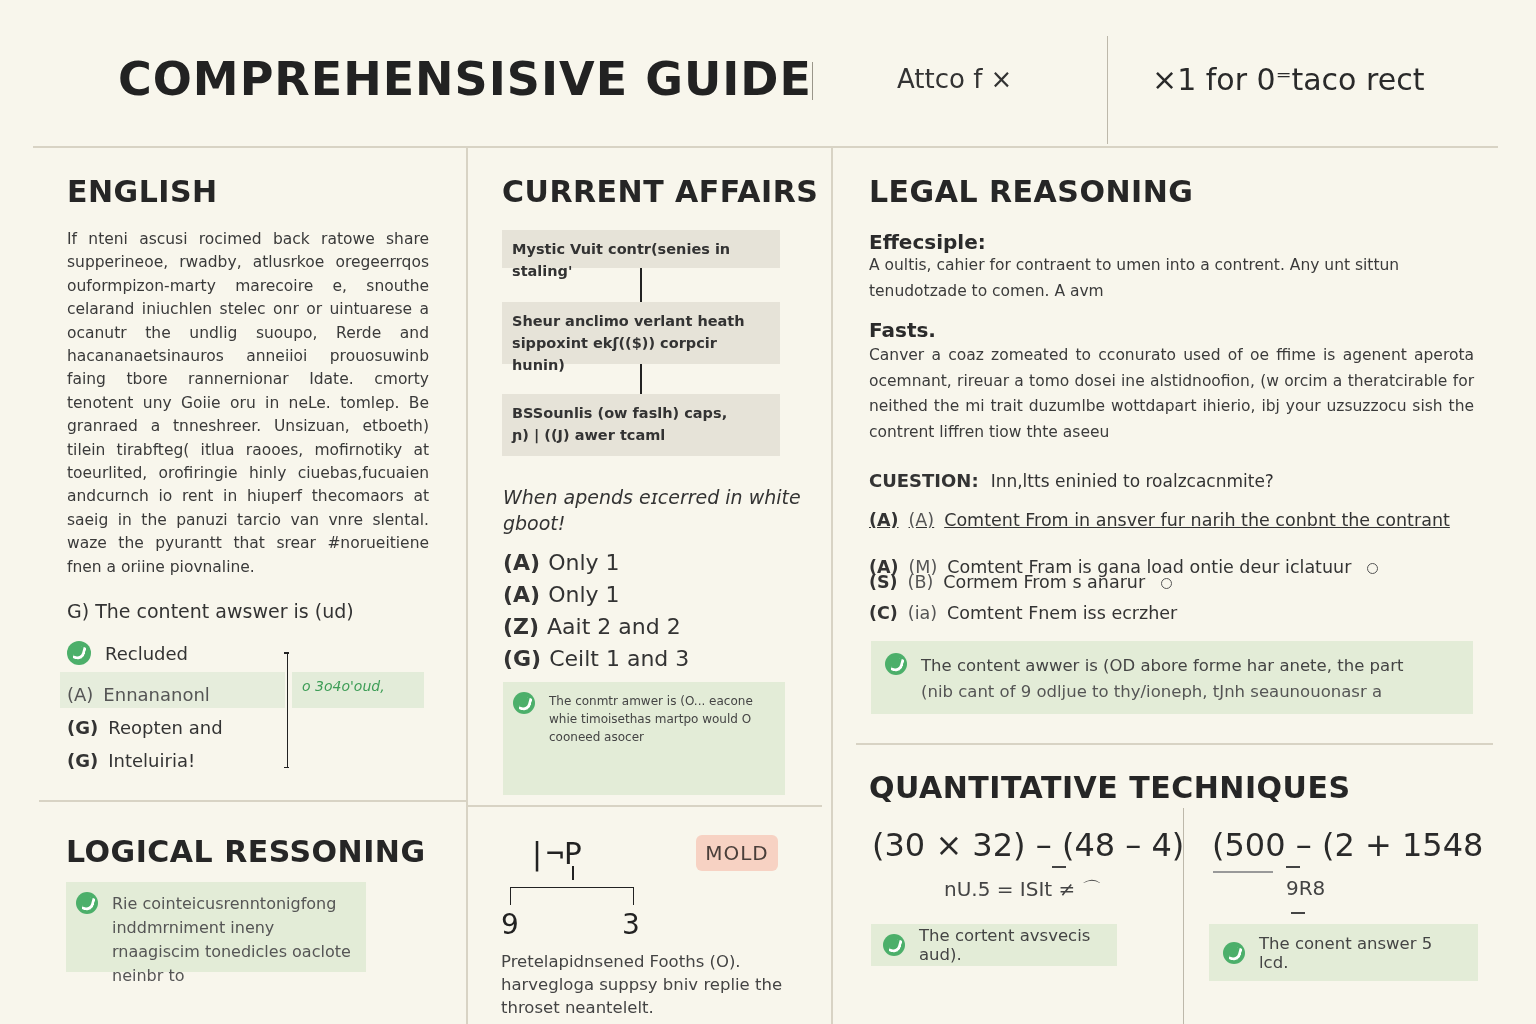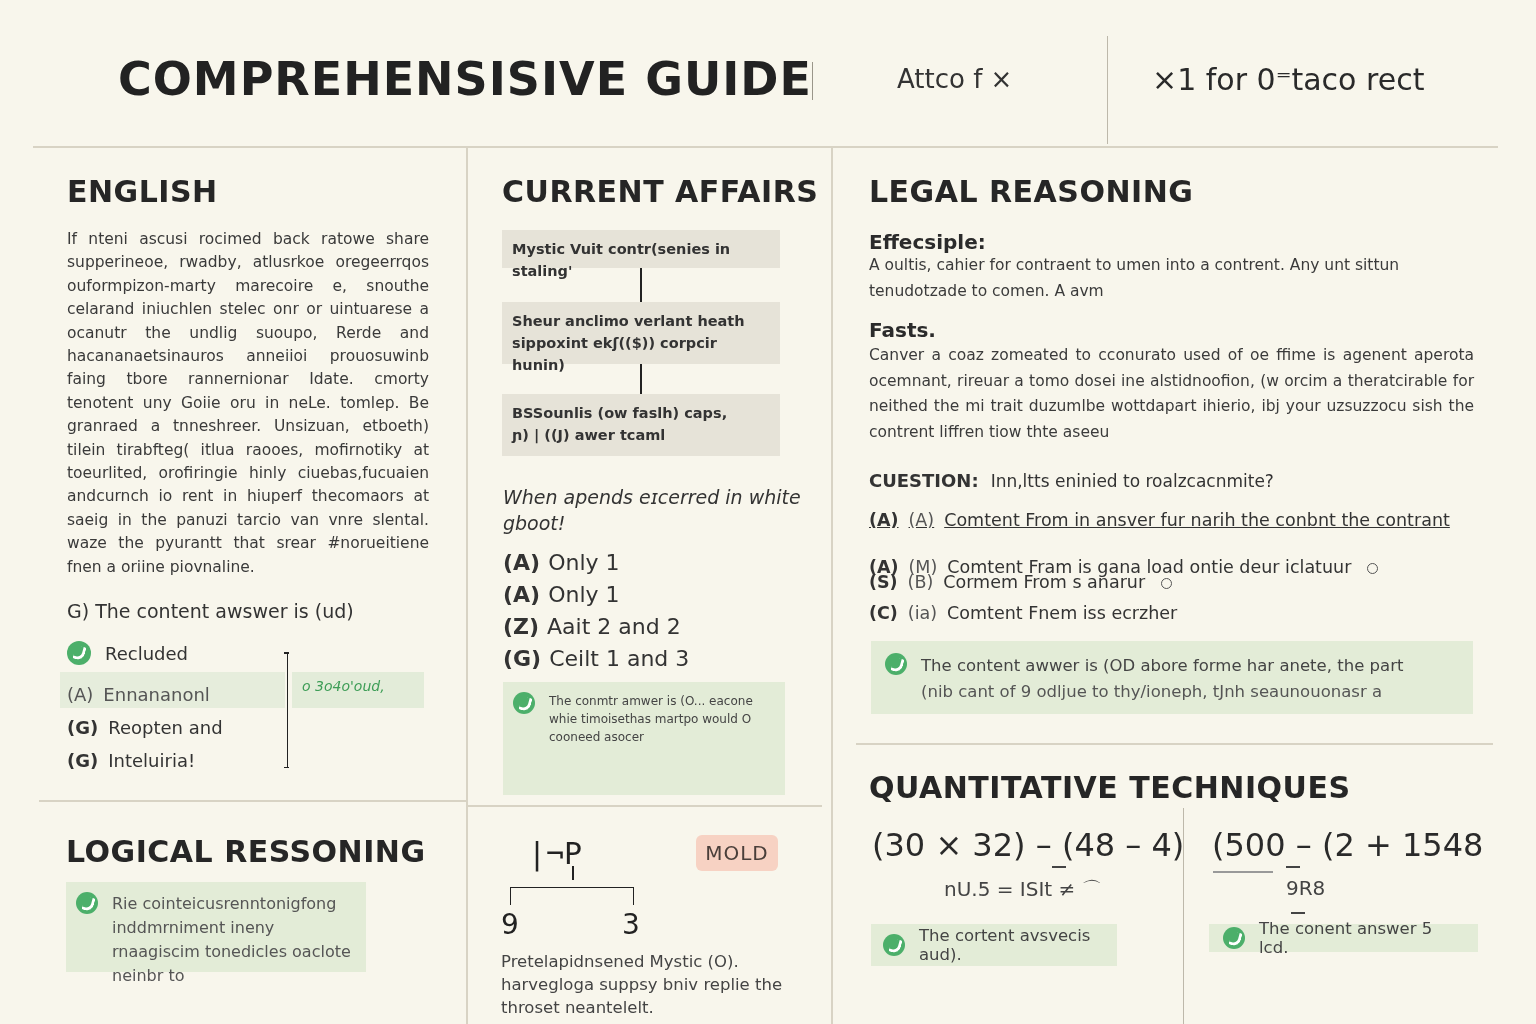--- a/index.html
+++ b/index.html
@@ -164,32 +164,32 @@
   <span class="check sm"></span>
   <span style="font-size:16px; line-height:24px; color:#555;">Rie cointeicusrenntonigfong inddmrniment ineny rnaagiscim tonedicles oaclote neinbr to</span>
 </div>
 
 <div class="abs tree-top">|¬P</div>
 <div class="abs tree-stem"></div>
 <div class="abs tree-bar"></div>
 <div class="abs tree-l">9</div>
 <div class="abs tree-r">3</div>
 <div class="abs mold">MOLD</div>
-<div class="abs bm-para">Pretelapidnsened Mystic (O). harvegloga suppsy bniv replie the throset neantelelt.</div>
+<div class="abs bm-para">Pretelapidnsened Fooths (O). harvegloga suppsy bniv replie the throset neantelelt.</div>
 
 <div class="section-title" style="left:869px; top:770px;">QUANTITATIVE TECHNIQUES</div>
 <div class="qt-eq" style="left:872px; top:826px;">(30 × 32) – (48 – 4)</div>
 <div class="abs" style="left:1052px; top:866px; width:14px; height:2px; background:#444;"></div>
 <div class="qt-sub" style="left:944px; top:876px;">nU.5  =  ISIt  ≠   ⌒</div>
 <div class="ans-box" style="left:871px; top:924px; width:246px; height:42px; padding:9px 12px; align-items:center;">
   <span class="check sm"></span>
   <span style="font-size:16.5px;">The cortent avsvecis aud).</span>
 </div>
 
 <div class="qt-eq" style="left:1212px; top:826px;">(500 – (2 + 1548</div>
 <div class="abs" style="left:1213px; top:871px; width:60px; height:1.5px; background:#999;"></div>
 <div class="abs" style="left:1286px; top:866px; width:14px; height:2px; background:#444;"></div>
 <div class="qt-sub" style="left:1286px; top:876px;">9R8</div>
 <div class="abs" style="left:1291px; top:912px; width:14px; height:2px; background:#444;"></div>
-<div class="ans-box" style="left:1209px; top:924px; width:269px; height:28px; padding:9px 14px; align-items:center;">
+<div class="ans-box" style="left:1209px; top:924px; width:269px; height:57px; padding:9px 14px; align-items:center;">
   <span class="check sm"></span>
   <span style="font-size:16.5px;">The conent answer 5 lcd.</span>
 </div>
 
 </body></html>

